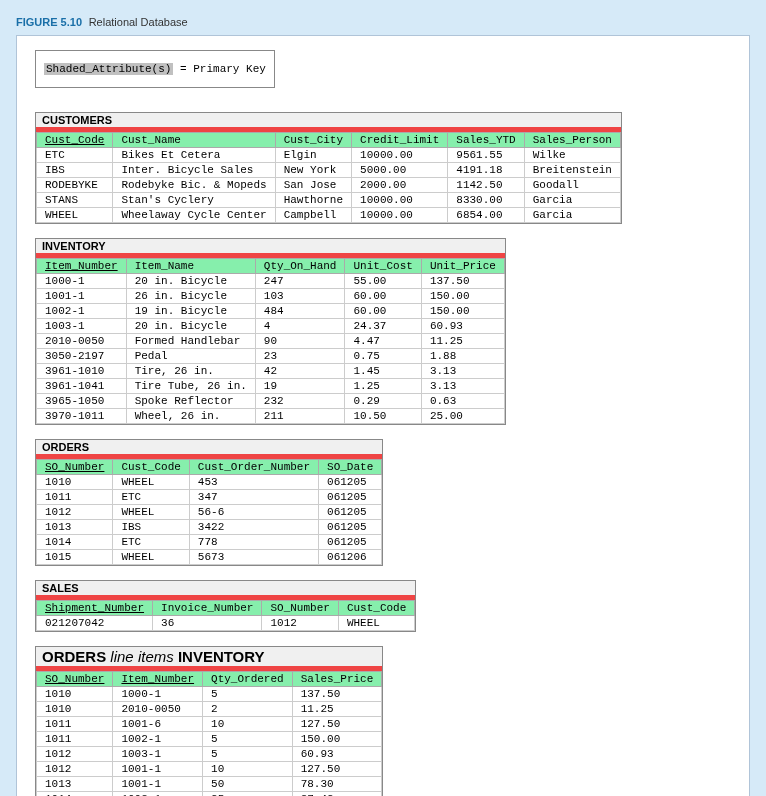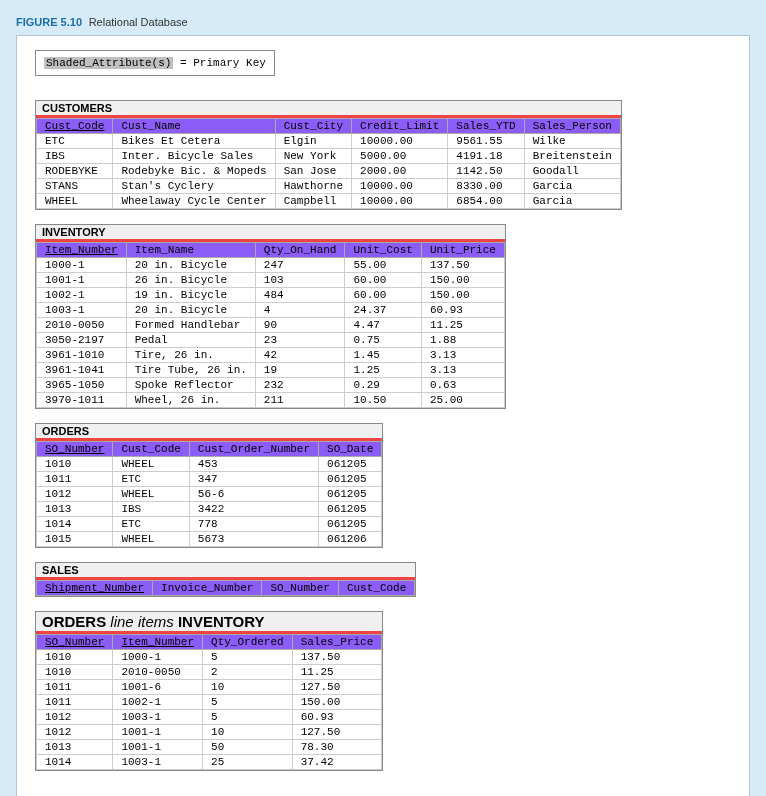--- a/index.html
+++ b/index.html
@@ -25,39 +25,39 @@
     }
     .main-container {
       background: white;
       border: 1px solid #b0c4d8;
       padding: 14px 18px 18px 18px;
       margin-top: 6px;
     }
     .legend {
       display: inline-block;
       border: 1px solid #888;
-      padding: 6px 8px;
+      padding: 12px 8px;
       font-size: 11px;
       margin-bottom: 12px;
       font-family: 'Courier New', Courier, monospace;
     }
     .section {
       margin-bottom: 14px;
     }
     .table-wrapper {
       border: 1px solid #888;
       display: inline-block;
       min-width: 200px;
     }
     .table-header-label {
       background: #f0f0f0;
       padding: 1px 6px;
       font-weight: bold;
       font-size: 11px;
-      border-bottom: 3px solid #ef4444;
+      border-bottom: 5px solid #ef4444;
       font-family: Arial, sans-serif;
     }
     table {
       border-collapse: collapse;
       font-size: 11px;
       font-family: 'Courier New', Courier, monospace;
     }
     th {
       background: #e8e8e8;
       border: 1px solid #aaa;
@@ -77,21 +77,21 @@
     .orders-line-label {
       font-family: Arial, sans-serif;
       font-size: 15px;
       font-weight: bold;
     }
     .orders-line-label em {
       font-style: italic;
       font-weight: normal;
     }
     .header-row th {
-      background: #8b5cf6;
+      background: #86efac;
     }
   </style>
 </head>
 <body>
 
 <div>
   <span class="figure-label">FIGURE 5.10</span>
   <span class="figure-title">Relational Database</span>
 </div>
 
@@ -312,20 +312,26 @@
       <table>
         <thead>
           <tr class="header-row">
             <th class="pk">Shipment_Number</th>
             <th>Invoice_Number</th>
             <th>SO_Number</th>
             <th>Cust_Code</th>
           </tr>
         </thead>
         <tbody id="sales-body">
+            <tr>
+              <td>021207042</td>
+              <td>36</td>
+              <td>1012</td>
+              <td>WHEEL</td>
+            </tr>
           </tbody>
       </table>
     </div>
   </div>
 
   <div class="section">
     <div class="table-wrapper">
       <div class="table-header-label">
         <span class="orders-line-label">
           <span>ORDERS</span> <em>line items</em> <span>INVENTORY</span>

